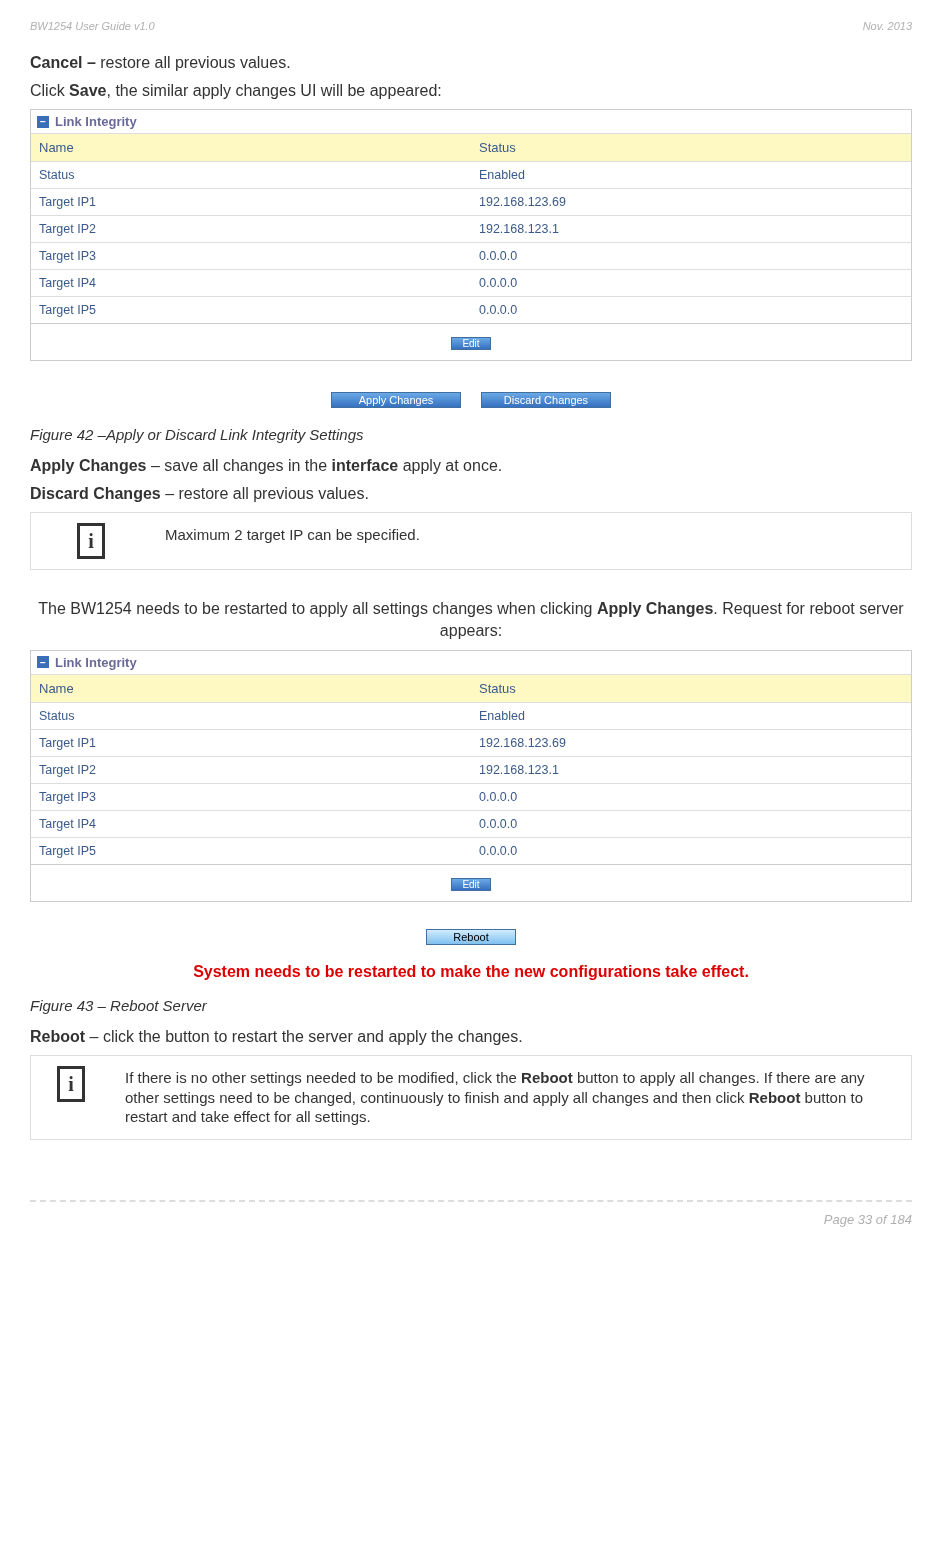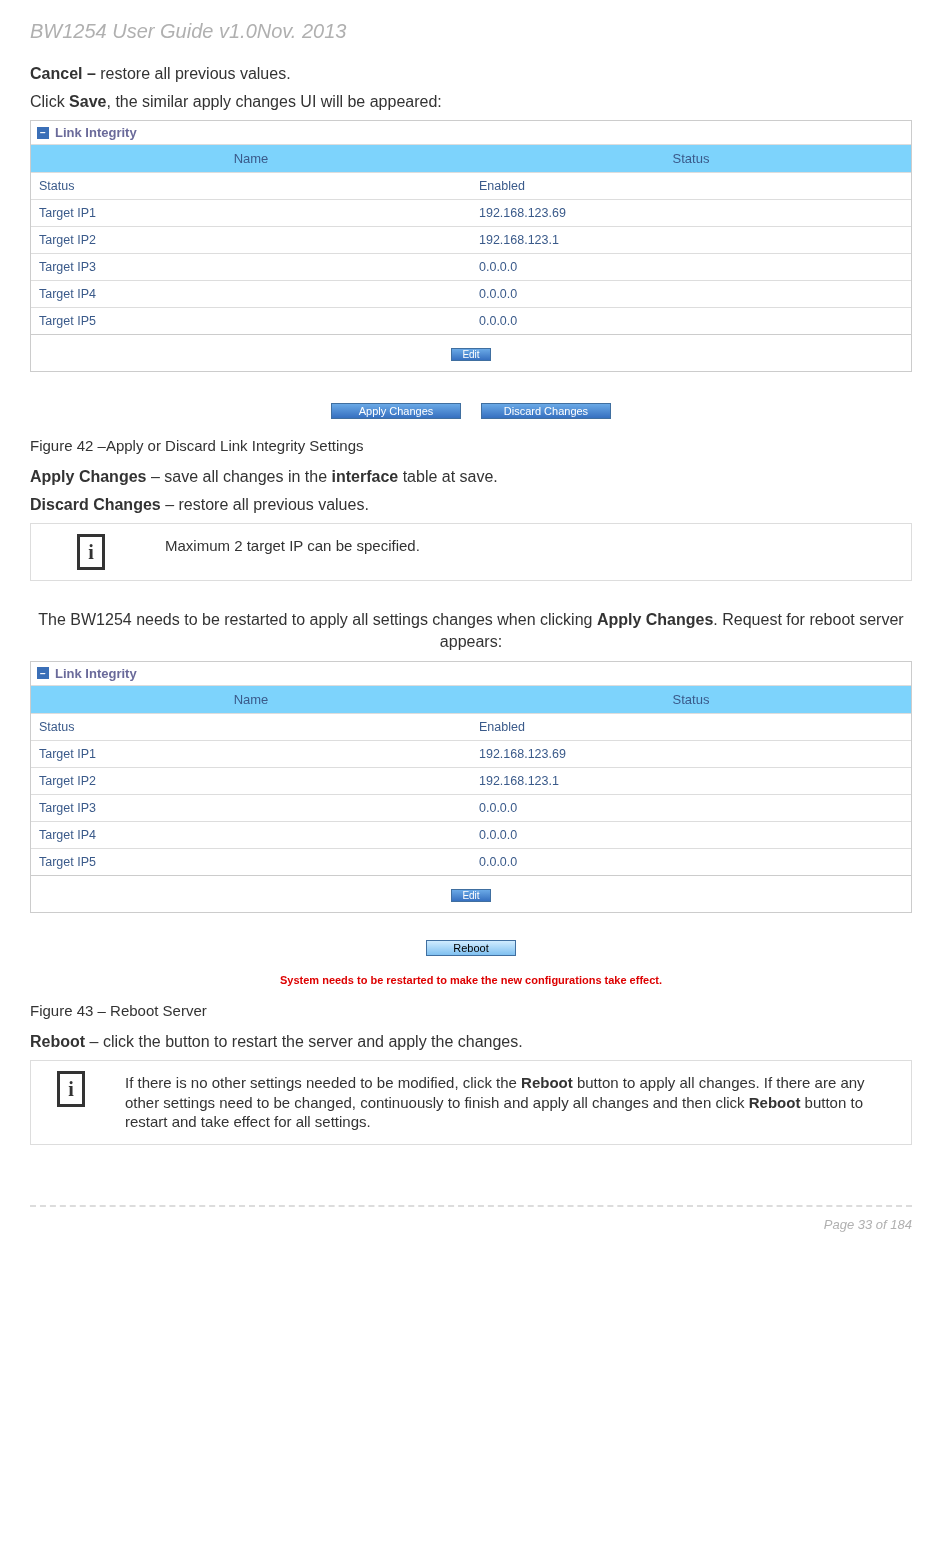--- a/index.html
+++ b/index.html
@@ -5,57 +5,57 @@
   * { box-sizing: border-box; margin: 0; padding: 0; }
   body {
     font-family: Arial, Helvetica, sans-serif;
     background: #ffffff;
     width: 942px;
     margin: 0 auto;
     padding: 20px 30px 0 30px;
     color: #333;
     font-size: 14px;
   }
-  .hdr { display: flex; justify-content: flex-start; color: #b0b0b0; font-style: italic; font-size: 20px; margin-bottom: 20px; }
+  .hdr { display: flex; justify-content: space-between; color: #b0b0b0; font-style: italic; font-size: 11px; margin-bottom: 20px; }
   p.txt { font-size: 16px; margin-bottom: 6px; line-height: 1.35; }
   .bold { font-weight: bold; }
 
   
   .lt-wrap { border: 1px solid #ccc; margin-top: 8px; margin-bottom: 30px; }
   .lt-title { background: #fff; padding: 4px 6px; color: #6a6a9a; font-size: 13px; font-weight: bold; display:flex; align-items:center; gap:6px;}
   .lt-title .collapse-icon { width:12px; height:12px; background:#3a6fb7; display:inline-flex; align-items:center; justify-content:center; color:#fff; font-size:10px;}
-  .lt-head { background:#7dd3fc;text-align:center; }
+  .lt-head { background:#fef9c3; }
   .lt-head .cell { color:#3a5a8a; font-size: 13px; }
   .row { display:flex; }
   .cell { width:50%; padding:6px 8px; border-top:1px solid #ddd; font-size:12.5px; color:#3a5a8a; }
   .lt-foot { border-top:1px solid #ccc; text-align:center; padding:10px 0; }
 
   .btn {
     display:inline-block;
     color:#fff;
     font-size:11px;
     padding:1px 12px;
     cursor:pointer;
     border:1px solid #406fa0;
     background: linear-gradient(#6aa9e6, #3670c0);
   }
   .btn.small { padding:0 10px; font-size:10px; }
 
   .btn-row { text-align:center; margin-bottom: 18px; }
   .btn-row .btn { margin: 0 8px; min-width:130px; }
 
-  .fig-caption { font-size: 15px; margin-bottom: 12px; }
+  .fig-caption { font-style: italic; font-size: 15px; margin-bottom: 12px; }
 
   .info-box { border:1px solid #ddd; display:flex; margin:8px 0 28px 0; }
   .info-left { width:120px; display:flex; align-items:flex-start; justify-content:center; padding:10px; }
   .info-left.narrow { width:80px; }
   .i-icon { border:3px solid #333; width:28px; height:36px; display:flex; align-items:center; justify-content:center; font-weight:bold; font-size:20px; font-family:"Times New Roman",serif; }
   .info-right { flex:1; padding:12px 14px; font-size:15px; line-height:1.3; }
 
-  .restart-msg { color:#d00; font-weight:bold; text-align:center; font-size:11px; margin:6px 0 16px 0; }
+  .restart-msg { color:#d00; font-weight:bold; text-align:center; font-size:16px; margin:6px 0 16px 0; }
 
   .footer { border-top:2px dashed #dcdcdc; margin-top:60px; padding:10px 0; text-align:right; color:#b0b0b0; font-style:italic; font-size:13px; }
 </style>
 </head>
 <body>
 
 <div class="hdr">
   <span>BW1254 User Guide v1.0</span>
   <span>Nov.  2013</span>
 </div>
@@ -107,21 +107,21 @@
 </div>
 
 <div class="btn-row">
   <span class="btn">Apply Changes</span>
   <span class="btn">Discard Changes</span>
 </div>
 
 <div class="fig-caption">Figure 42 –Apply or Discard Link Integrity Settings</div>
 
 <p class="txt">
-  <span class="bold">Apply Changes</span><span> – save all changes in the </span><span class="bold">interface</span><span> table at save.</span>
+  <span class="bold">Apply Changes</span><span> – save all changes in the </span><span class="bold">interface</span><span> apply at once.</span>
 </p>
 
 <p class="txt">
   <span class="bold">Discard Changes</span><span> – restore all previous values.</span>
 </p>
 
 <div class="info-box">
   <div class="info-left">
     <div class="i-icon">i</div>
   </div>

